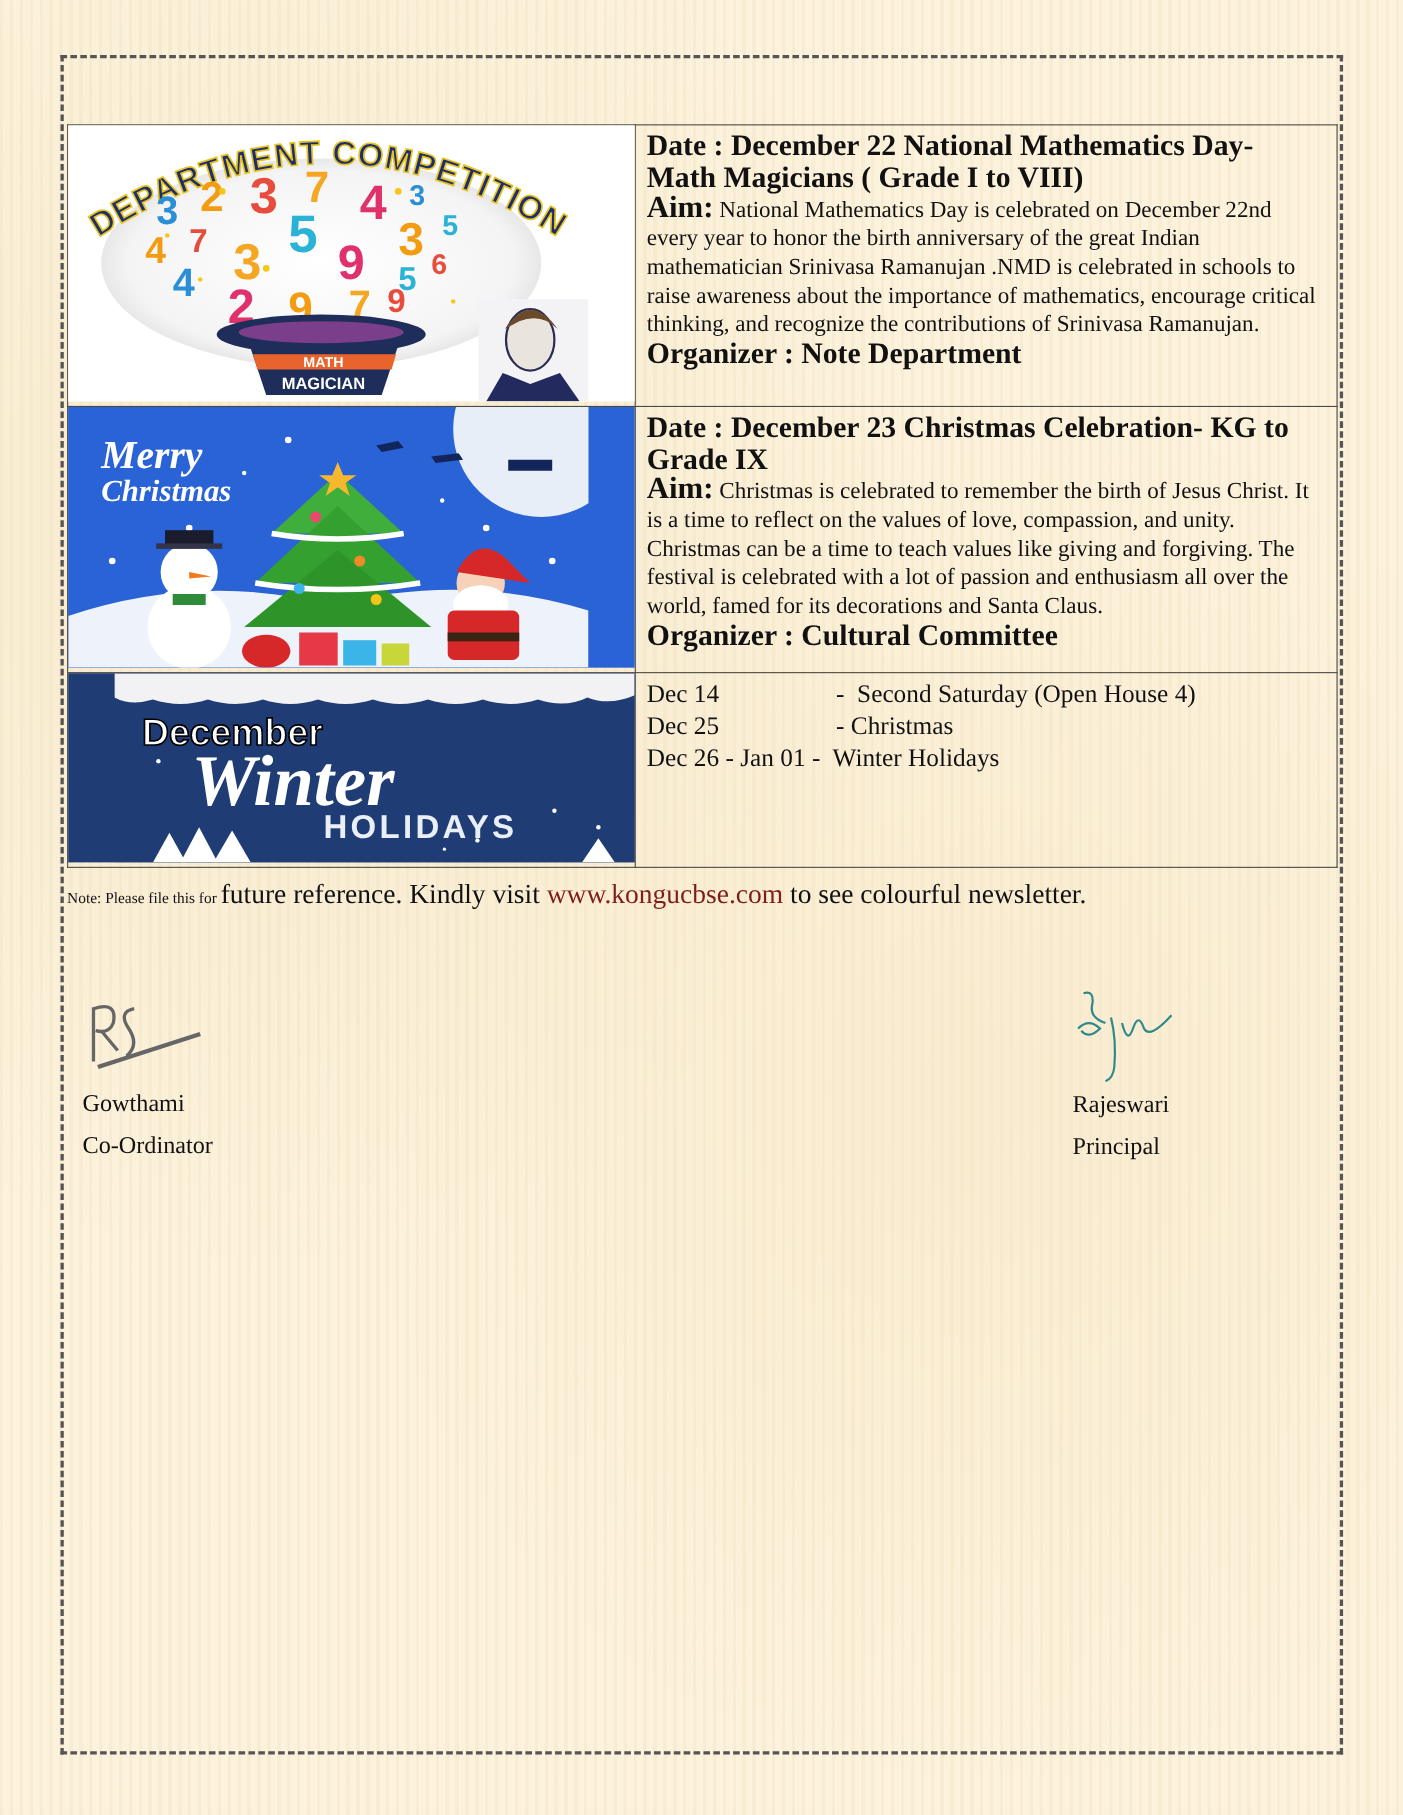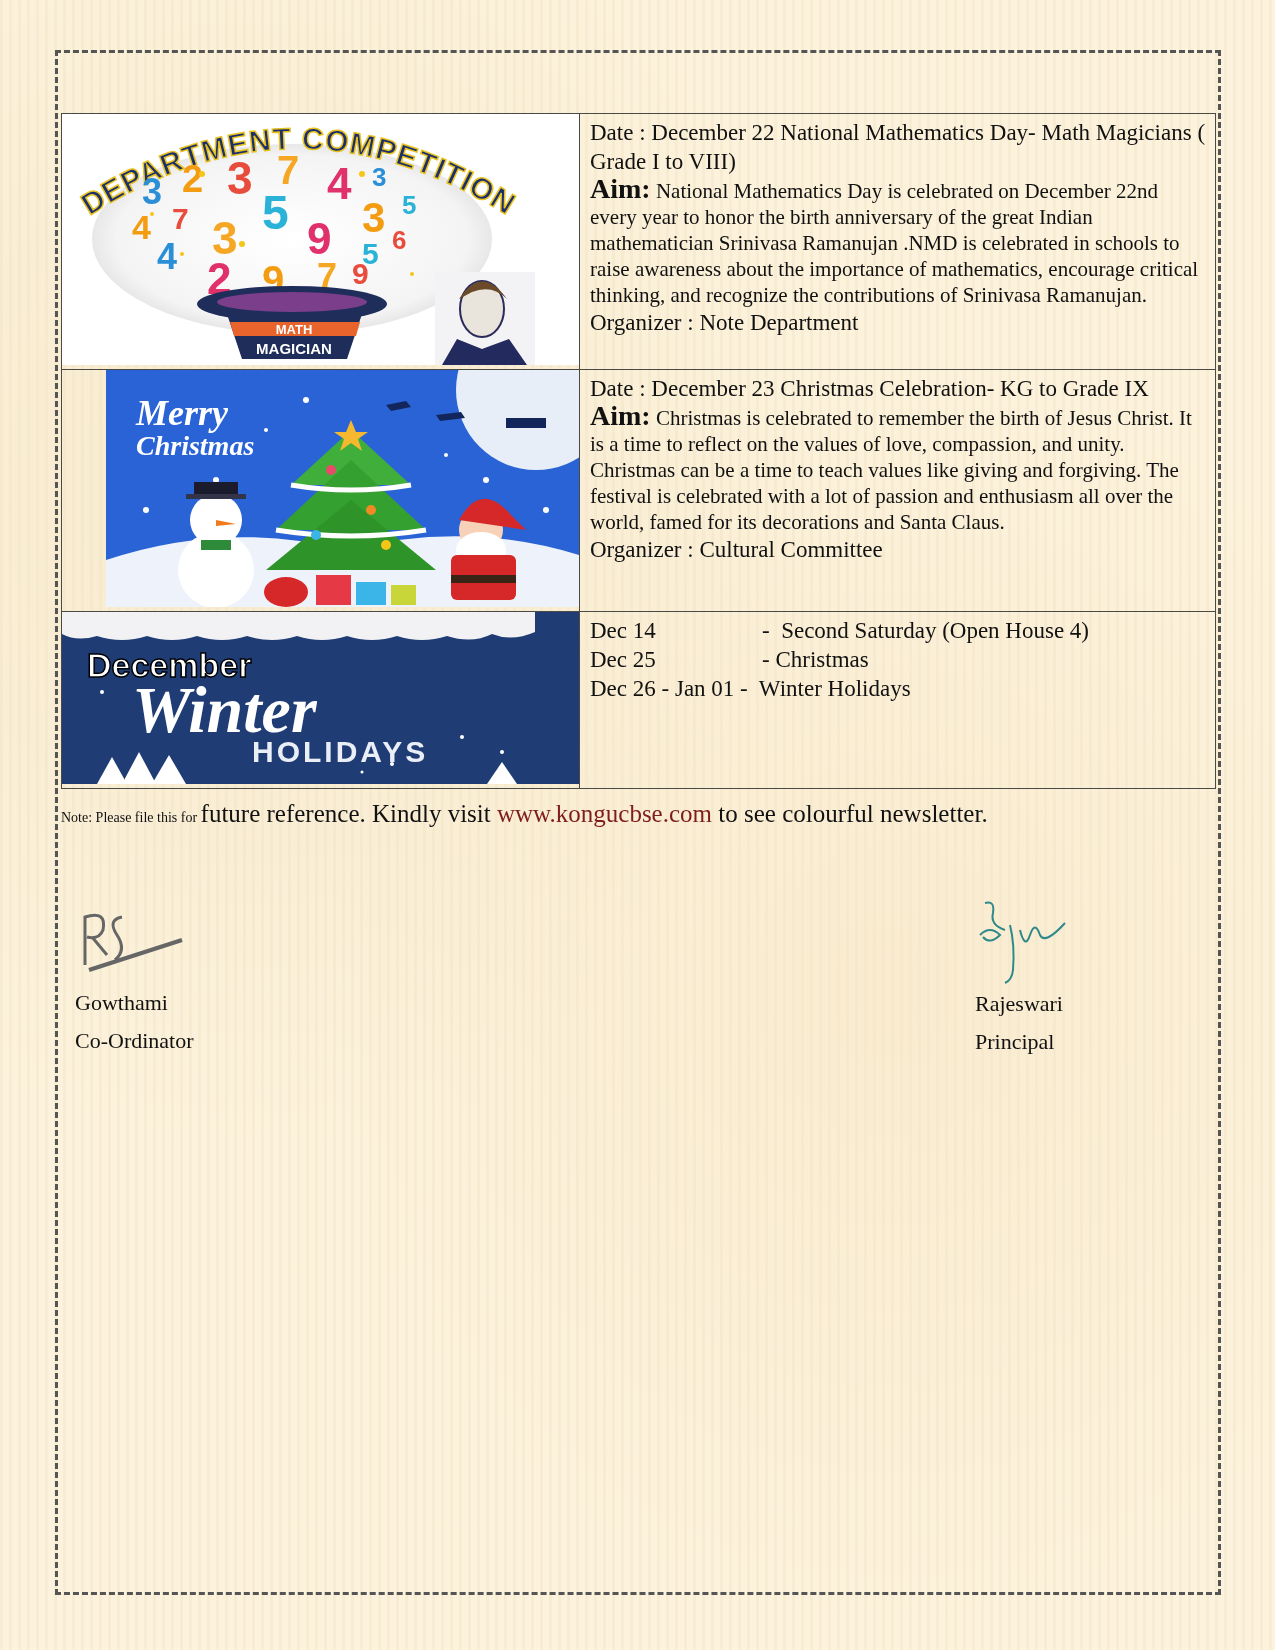--- a/index.html
+++ b/index.html
@@ -19,30 +19,30 @@
   }
   .events-table {
     position:absolute; left:61px; top:113px; width:1155px;
     border-collapse:collapse;
   }
   .events-table td {
     border:1.5px solid #4a4a44; vertical-align:top; padding:0;
   }
   .img-cell { width:473px; }
   .text-cell { padding:4px 8px 2px 10px !important; font-size:21px; line-height:26px; }
-  .bold-line { font-weight:normal; font-size:23px; line-height:29px; }
+  .bold-line { font-weight:bold; font-size:27px; line-height:29px; }
   .aim-label { font-weight:bold; font-size:28px; }
 
   
   .img-math { position:relative; height:251px; background:#fff; overflow:hidden; }
   .img-math svg { position:absolute; left:0; top:0; }
   
-  .img-xmas { position:relative; height:237px; background:#2a63d6; overflow:hidden;margin-left:44px; }
+  .img-xmas { position:relative; height:237px; background:#2a63d6; overflow:hidden; }
   
-  .img-winter { position:relative; height:172px; background:#1f3d74; overflow:hidden; }
+  .img-winter { position:relative; height:172px; background:#1f3d74; overflow:hidden;padding-left:42px; }
 
   .schedule-row { font-weight:normal; font-size:23px; line-height:29px; white-space:pre; }
   .sched-date { display:inline-block; width:172px; }
 
   .note {
     position:absolute; left:61px; top:795px; width:1130px;
     font-size:25px; line-height:38px;
   }
   .note .small { font-size:14px; }
   .note a { color:#7f1d1d; text-decoration:none; }

